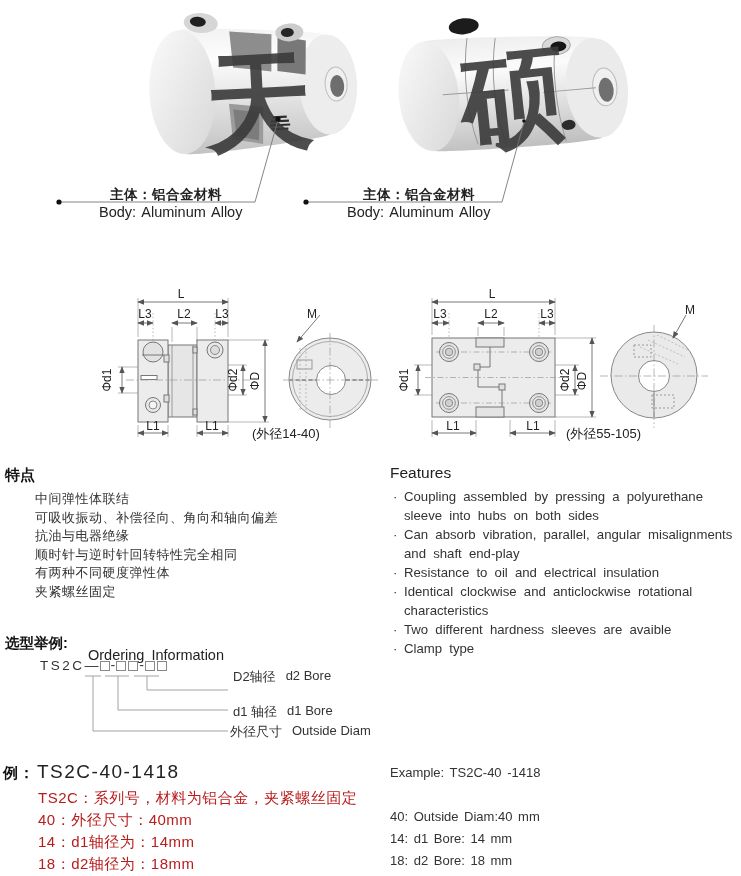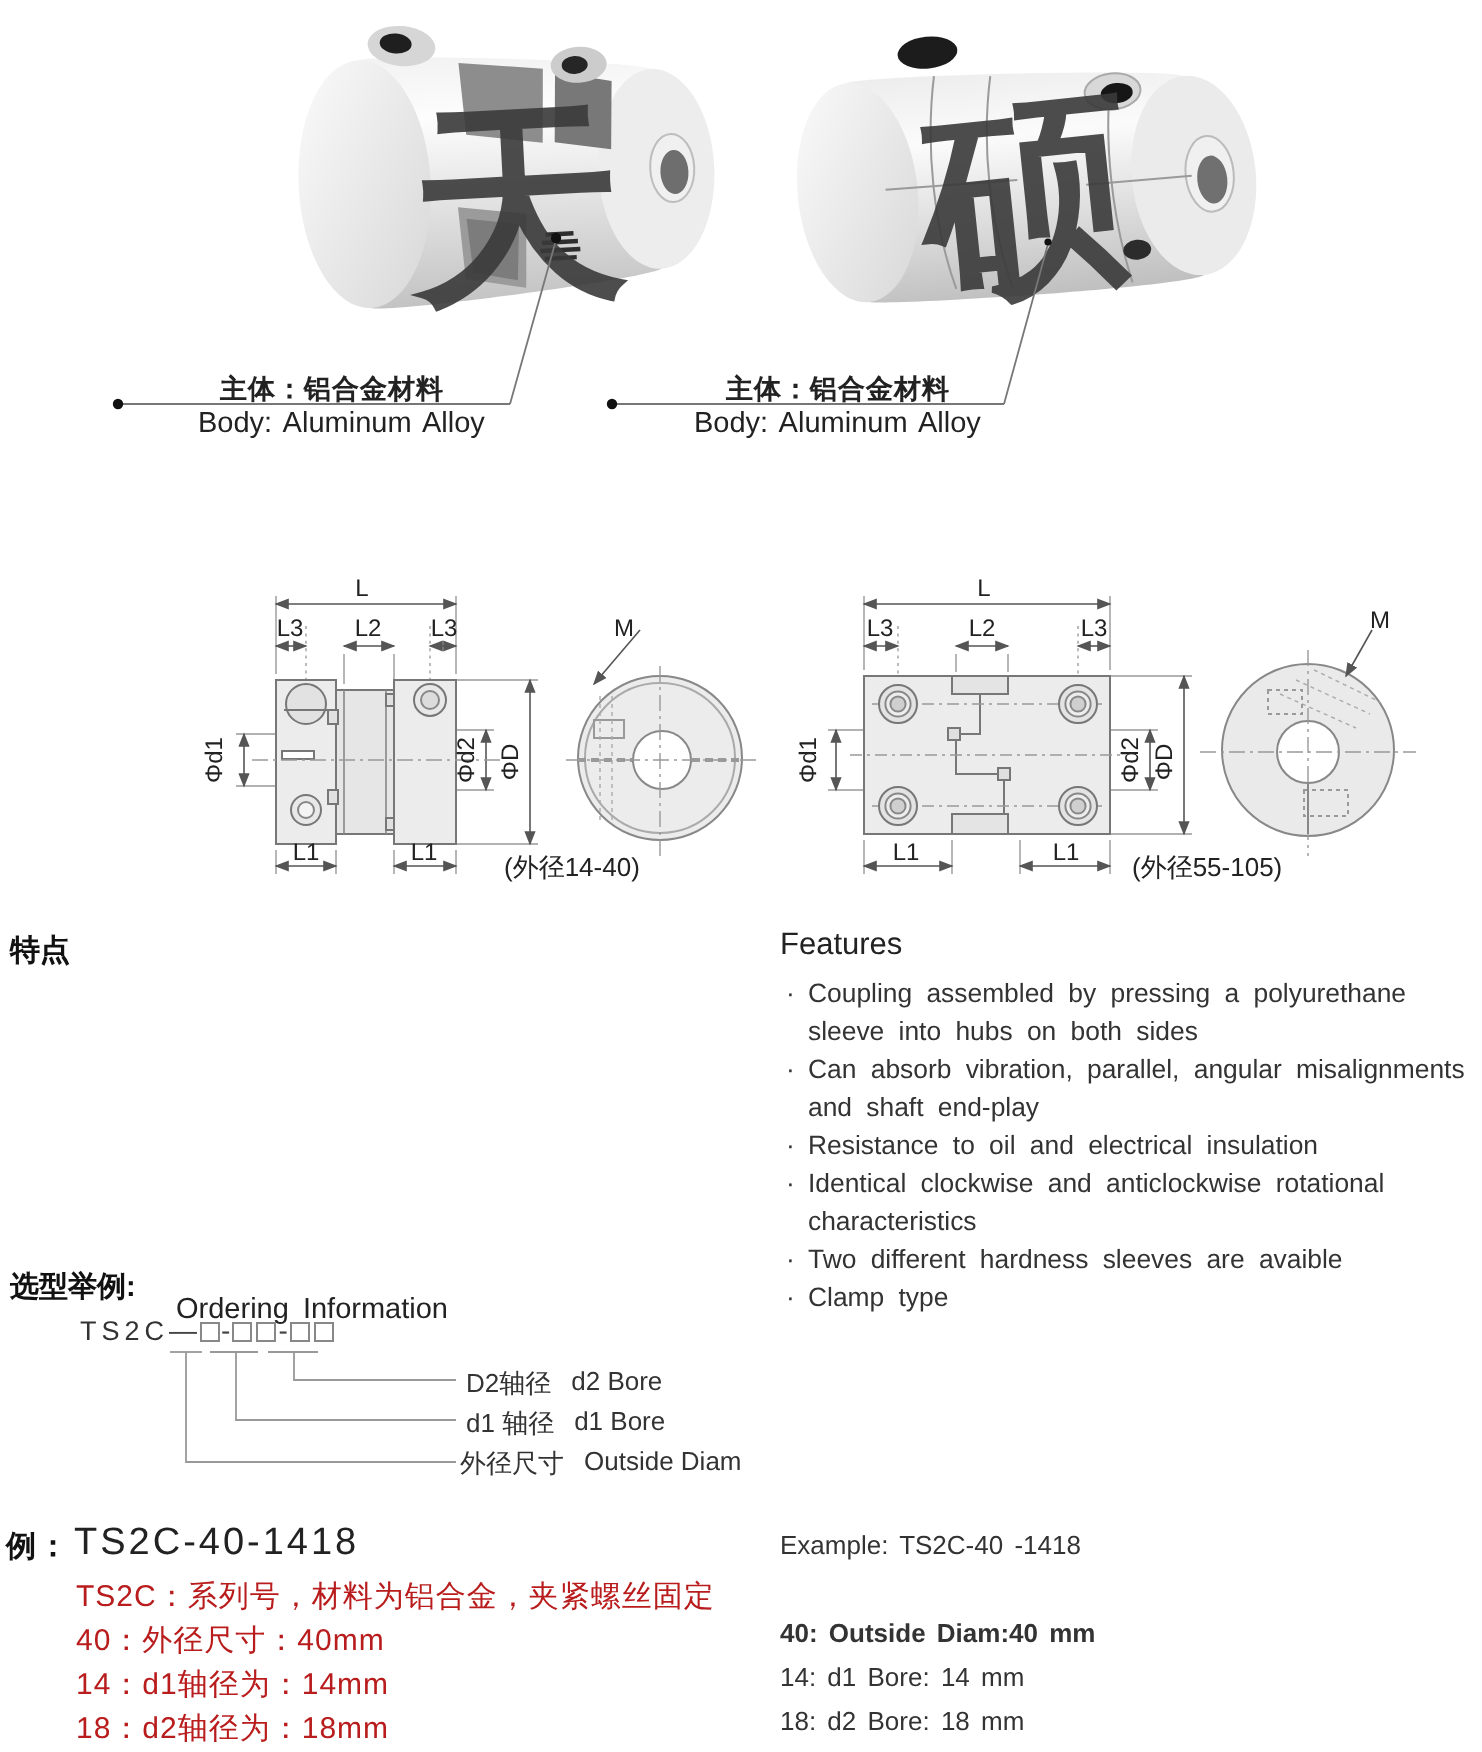--- a/index.html
+++ b/index.html
@@ -299,20 +299,28 @@
       <rect x="634" y="60" width="17" height="12" fill="none" stroke="#999" stroke-dasharray="2 2"></rect>
       <rect x="652" y="110" width="22" height="13" fill="none" stroke="#999" stroke-dasharray="2 2"></rect>
       <line x1="654" y1="107" x2="654" y2="132" stroke="#888"></line>
       <line x1="686" y1="30" x2="673" y2="53" stroke="#555" stroke-width="0.8" marker-end="url(#ae)"></line>
       <text class="dtext" x="690" y="29" text-anchor="middle">M</text>
       <text class="dcap" x="566" y="153">(外径55-105)</text>
     </g>
   </svg>
 
   <div class="abs feat-title-cn" style="left:5px;top:466px;">特点</div>
+  <div class="abs feat-items-cn" style="left:35px;top:490px;">
+    <div>中间弹性体联结</div>
+    <div>可吸收振动、补偿径向、角向和轴向偏差</div>
+    <div>抗油与电器绝缘</div>
+    <div>顺时针与逆时针回转特性完全相同</div>
+    <div>有两种不同硬度弹性体</div>
+    <div>夹紧螺丝固定</div>
+  </div>
 
   <div class="abs feat-title-en" style="left:390px;top:464px;">Features</div>
   <div class="abs feat-items-en" style="left:392px;top:487px;">
     <div class="feat-item-en"><span class="feat-bullet">·</span><span>Coupling assembled by pressing a polyurethane
 sleeve into hubs on both sides</span></div>
     <div class="feat-item-en"><span class="feat-bullet">·</span><span>Can absorb vibration, parallel, angular misalignments
 and shaft end-play</span></div>
     <div class="feat-item-en"><span class="feat-bullet">·</span><span>Resistance to oil and electrical insulation</span></div>
     <div class="feat-item-en"><span class="feat-bullet">·</span><span>Identical clockwise and anticlockwise rotational
 characteristics</span></div>
@@ -331,38 +339,38 @@
     <g stroke="#999" stroke-width="0.9" fill="none">
       <line x1="85" y1="21" x2="101" y2="21"></line>
       <line x1="105" y1="21" x2="129" y2="21"></line>
       <line x1="134" y1="21" x2="159" y2="21"></line>
       <polyline points="93,21 93,76 228,76"></polyline>
       <polyline points="118,21 118,55 228,55"></polyline>
       <polyline points="147,21 147,35 228,35"></polyline>
     </g>
   </svg>
 
-  <div class="abs ord-row" style="left:233px;top:683px;">
+  <div class="abs ord-row" style="left:233px;top:668px;">
     <span>D2轴径</span>
     <span>d2 Bore</span>
   </div>
   <div class="abs ord-row" style="left:233px;top:703px;">
     <span>d1 轴径</span>
     <span>d1 Bore</span>
   </div>
   <div class="abs ord-row" style="left:230px;top:723px;">
     <span>外径尺寸</span>
     <span>Outside Diam</span>
   </div>
 
   <div class="abs ex-label" style="left:3px;top:764px;">例：</div>
   <div class="abs ex-code" style="left:37px;top:761px;">TS2C-40-1418</div>
   <div class="abs ex-line-cn" style="left:38px;top:789px;">TS2C：系列号，材料为铝合金，夹紧螺丝固定</div>
   <div class="abs ex-line-cn" style="left:38px;top:811px;">40：外径尺寸：40mm</div>
   <div class="abs ex-line-cn" style="left:38px;top:833px;">14：d1轴径为：14mm</div>
   <div class="abs ex-line-cn" style="left:38px;top:855px;">18：d2轴径为：18mm</div>
 
   <div class="abs ex-line-en" style="left:390px;top:765px;">Example: TS2C-40 -1418</div>
-  <div class="abs ex-line-en" style="left:390px;top:809px;font-weight:bold;">40: Outside Diam:40 mm</div>
+  <div class="abs ex-line-en" style="left:390px;top:809px;">40: Outside Diam:40 mm</div>
   <div class="abs ex-line-en" style="left:390px;top:831px;">14: d1 Bore: 14 mm</div>
   <div class="abs ex-line-en" style="left:390px;top:853px;">18: d2 Bore: 18 mm</div>
 
 </div>
 
 </body></html>

